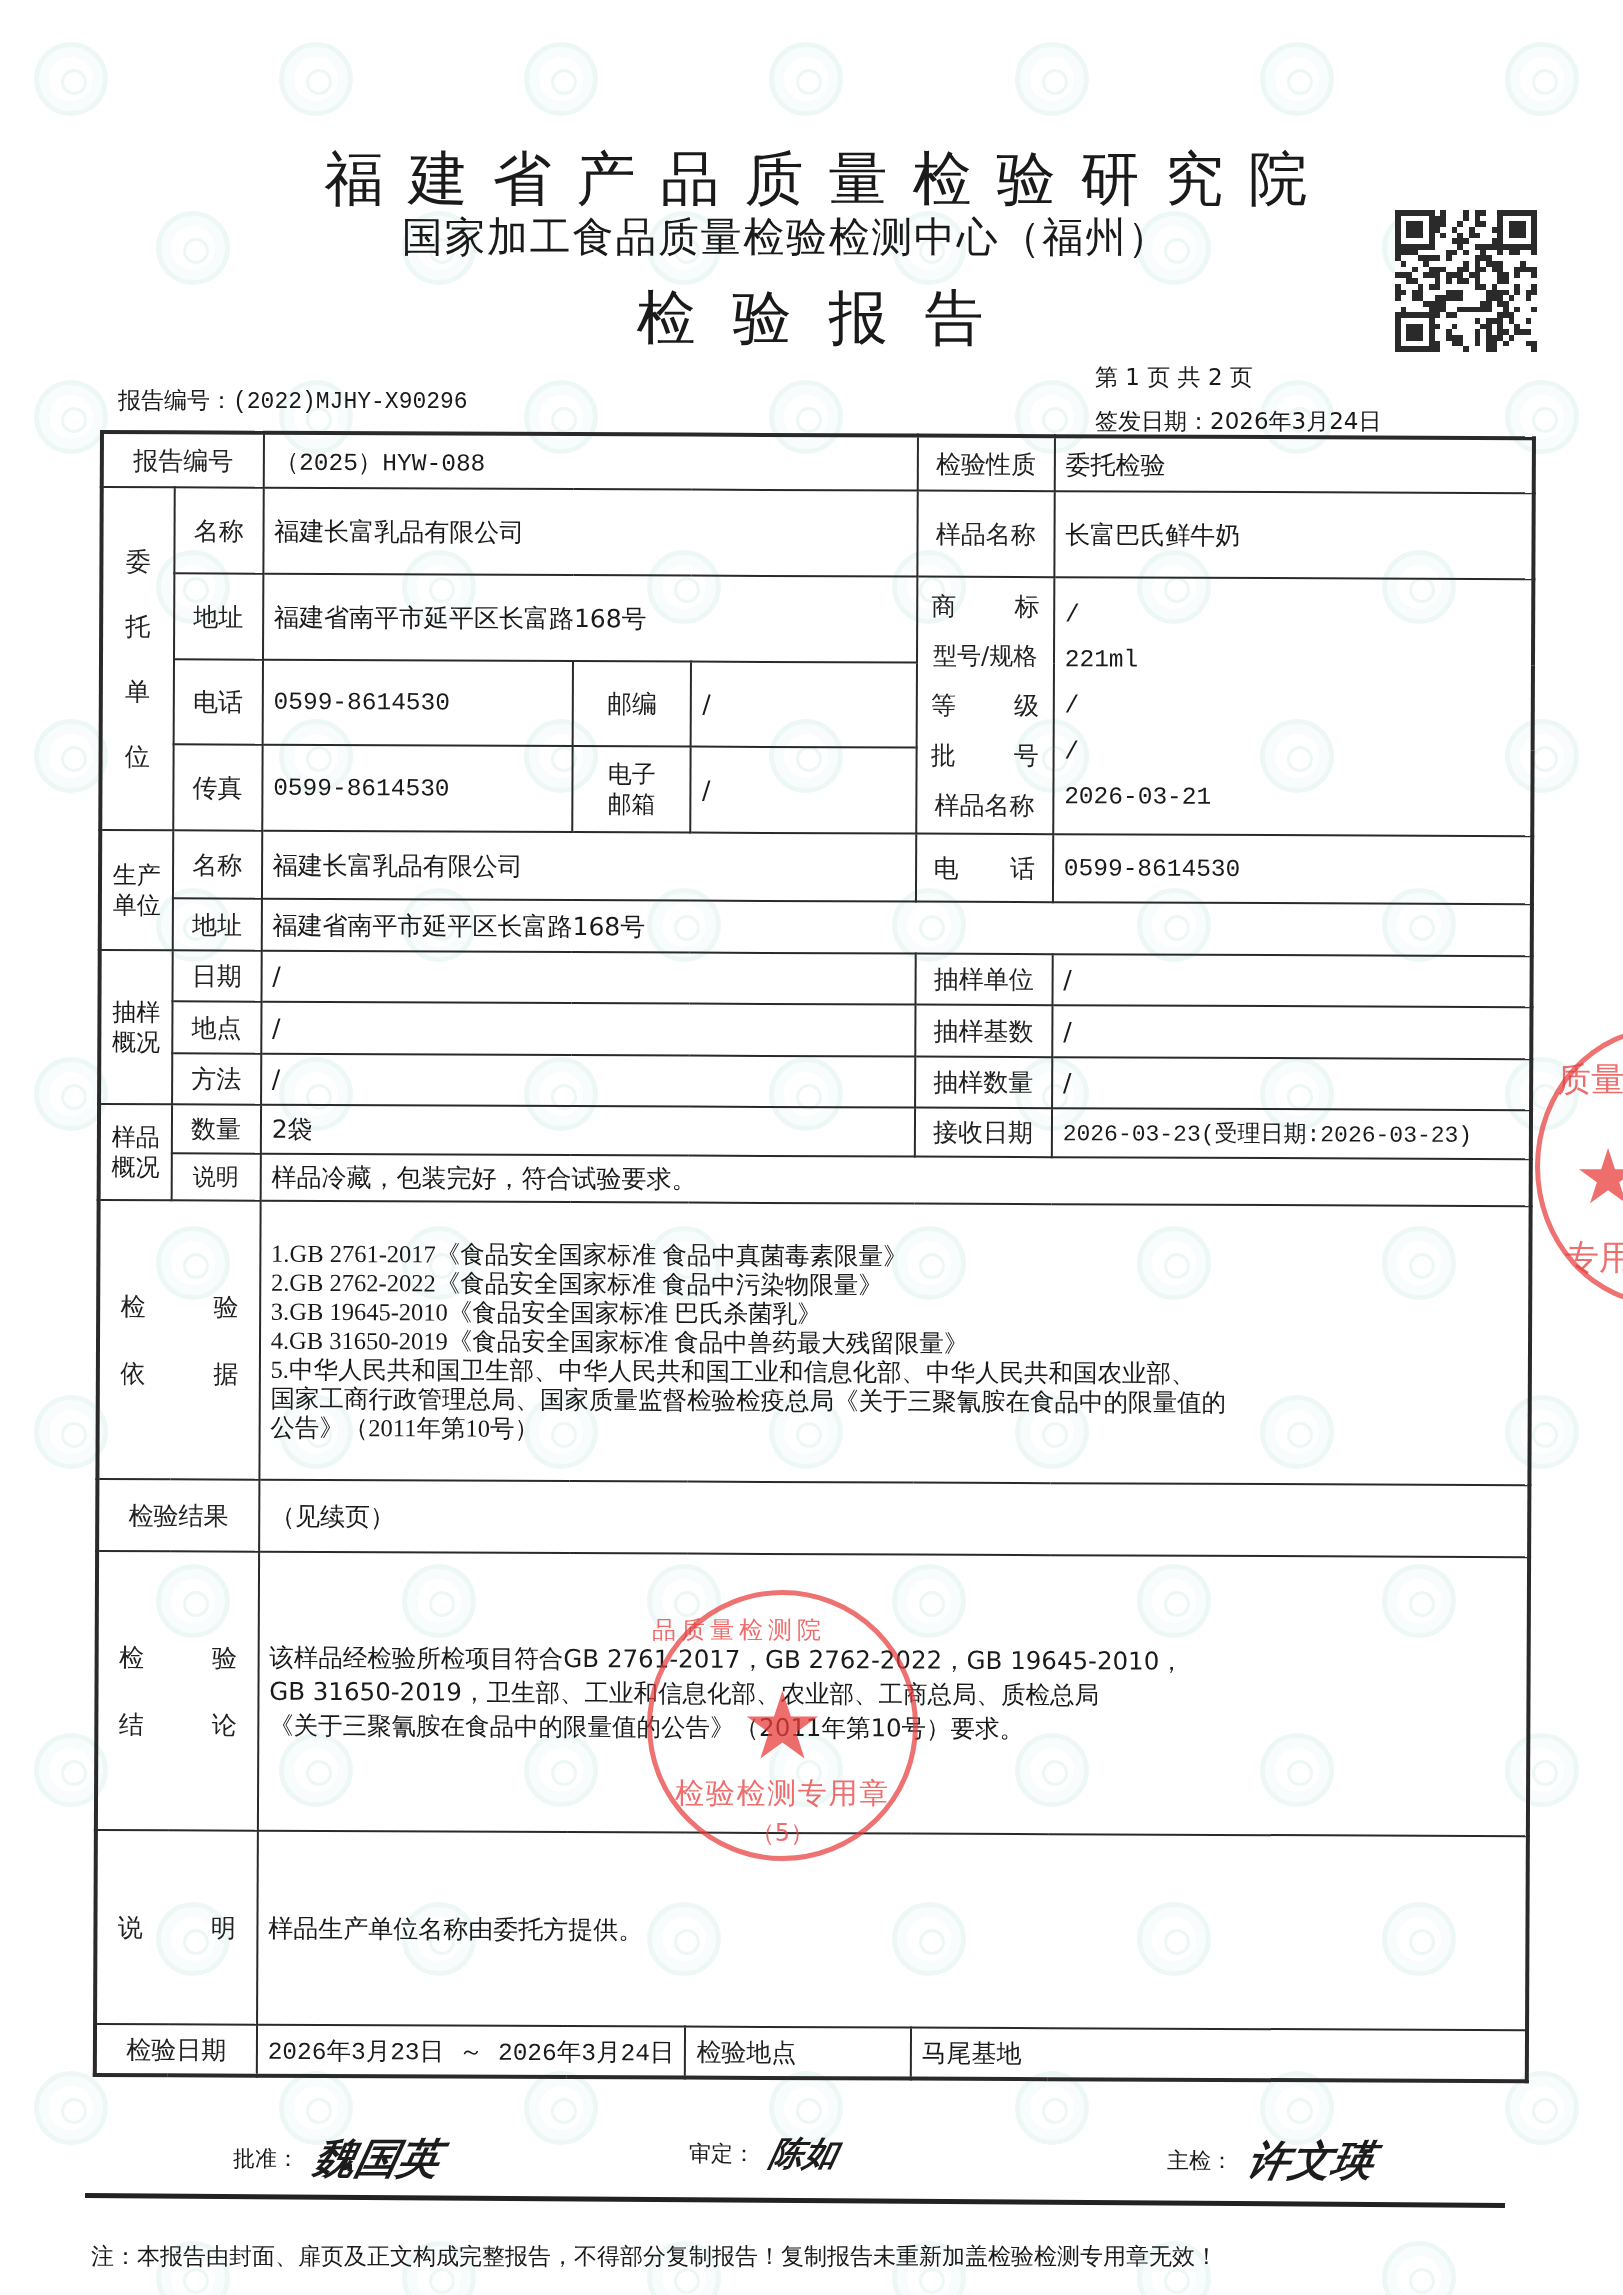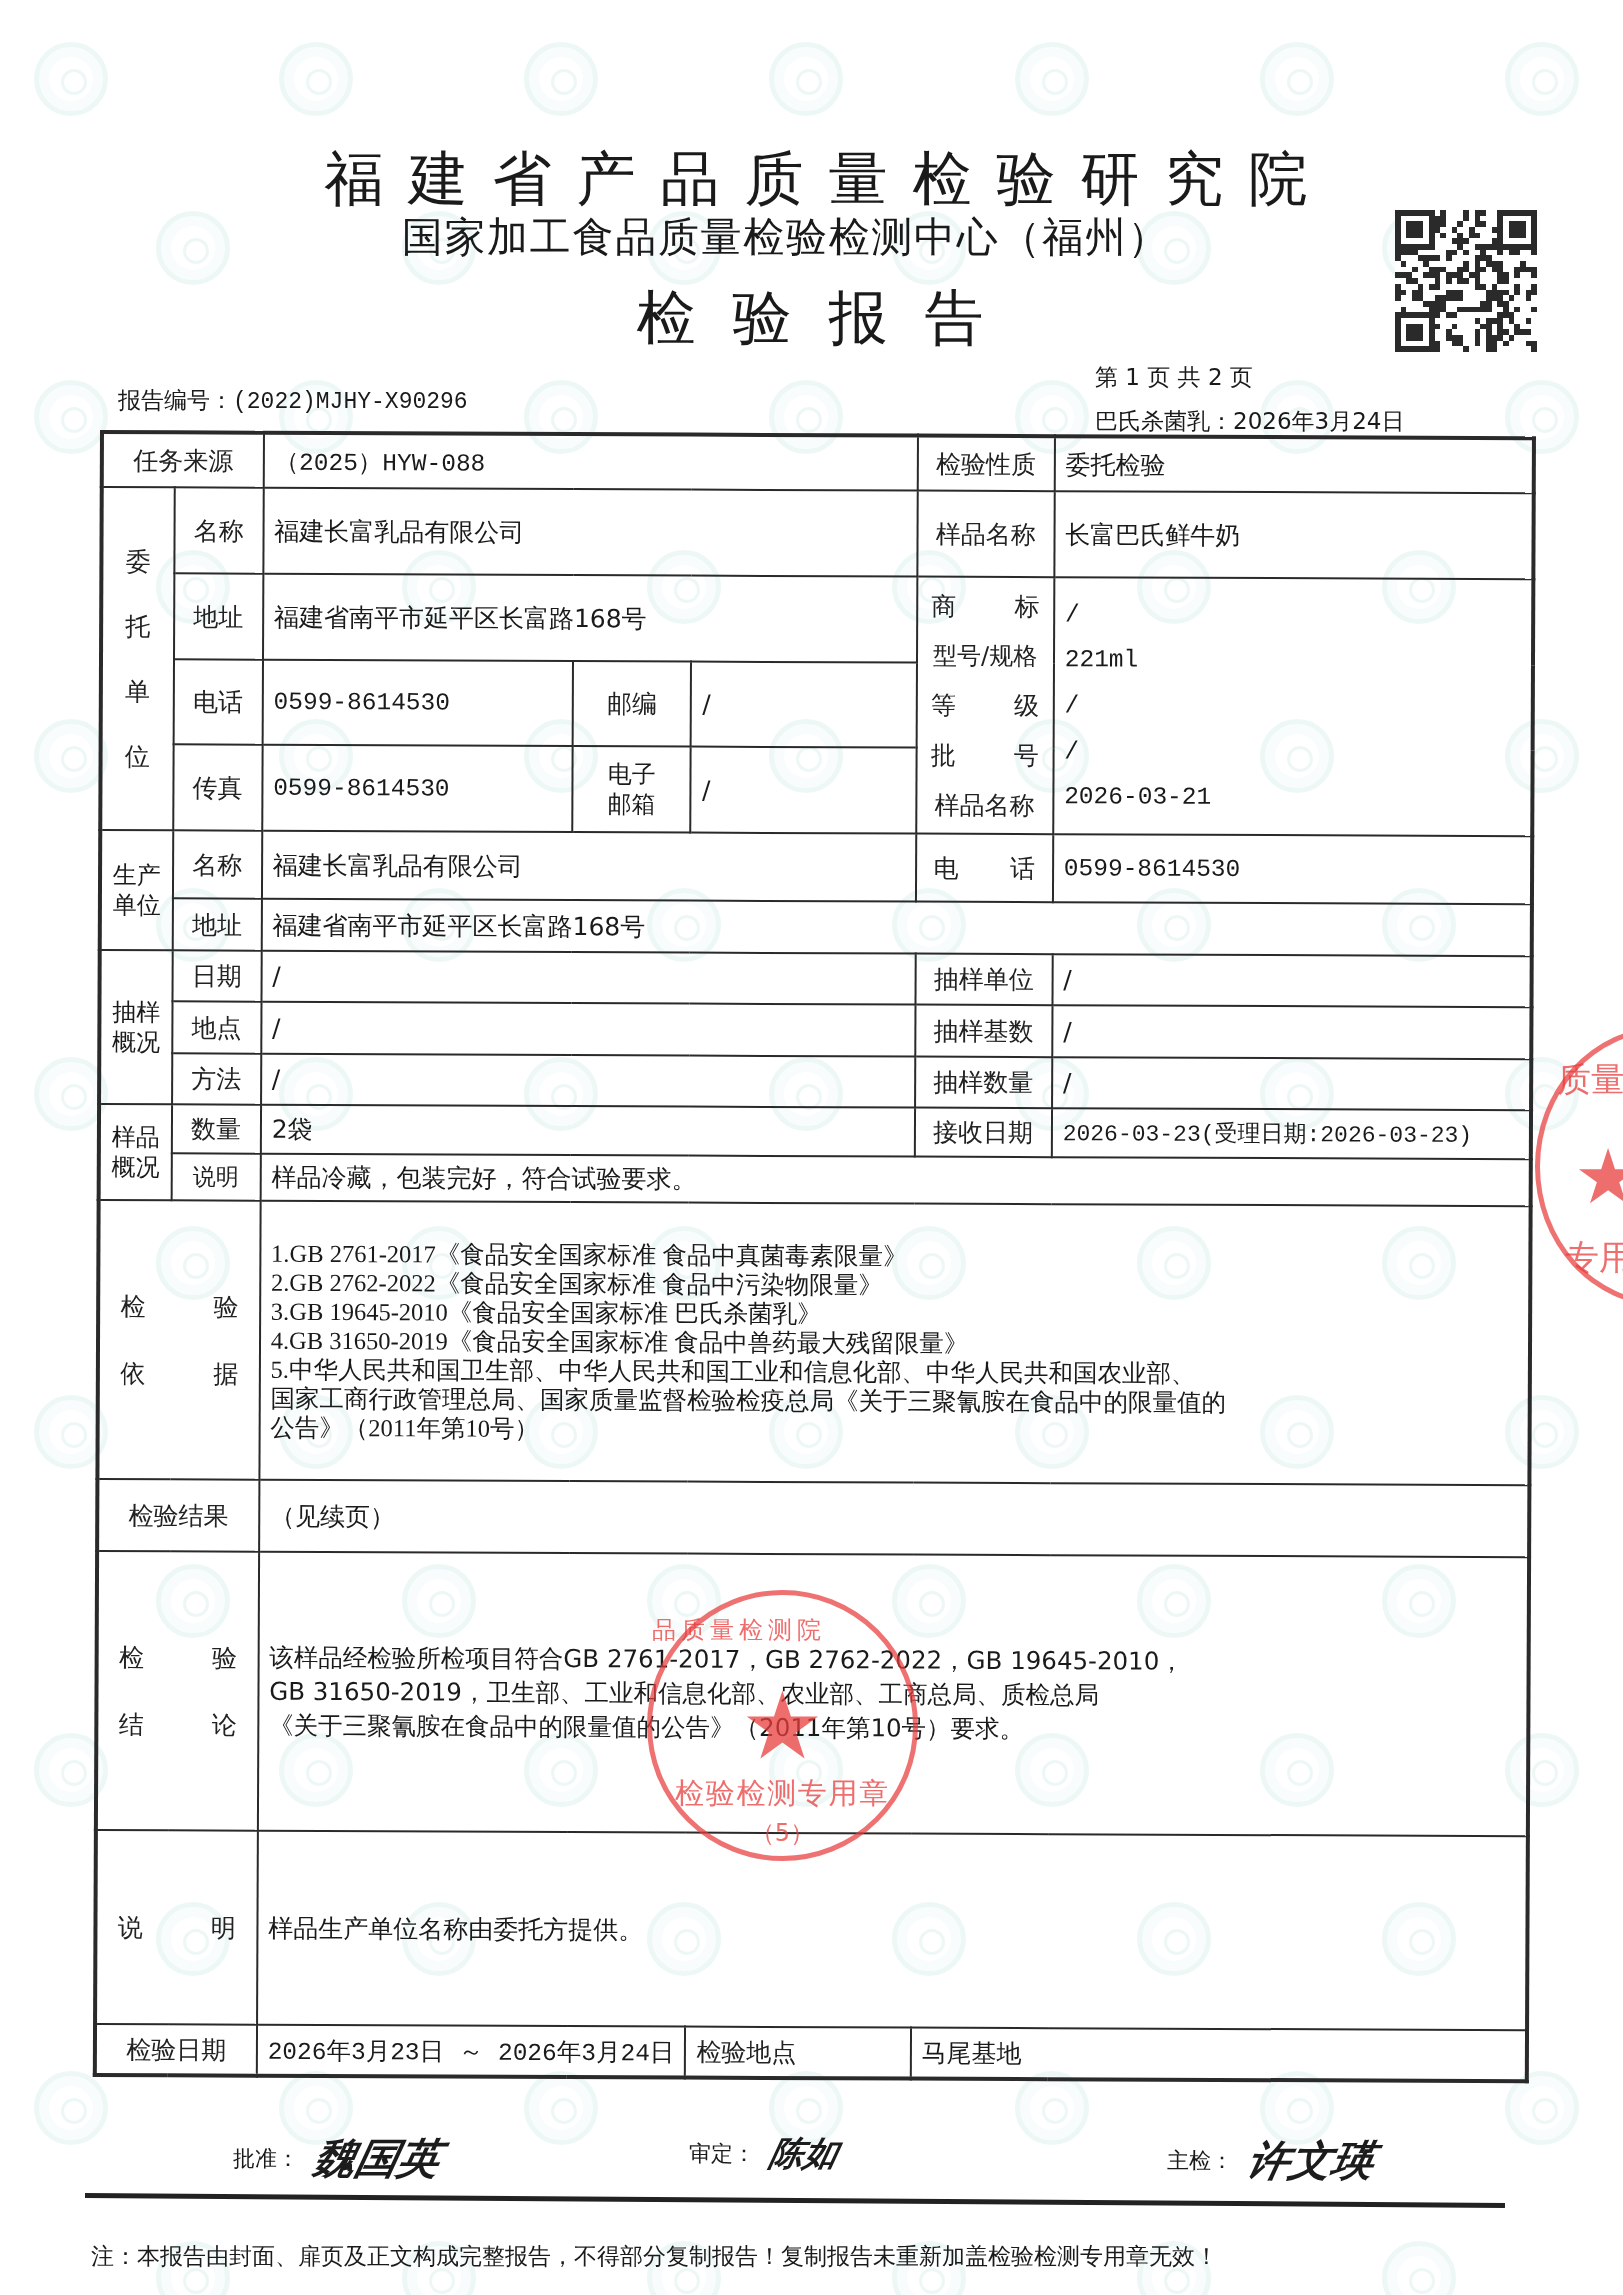--- a/index.html
+++ b/index.html
@@ -815,38 +815,38 @@
       <span></span>
       <span></span>
       <span></span>
       <span class="on"></span>
     </div>
   <div class="meta-left">
     <span class="lbl">报告编号：</span><span>(2022)MJHY-X90296</span>
   </div>
   <div class="meta-right">
     <div>第 1 页  共 2 页</div>
-    <div><span>巴氏杀菌乳：</span><span>2026年3月24日</span></div>
+    <div><span>签发日期：</span><span>2026年3月24日</span></div>
   </div>
 </div>
 
 <table class="report">
   <colgroup>
     <col style="width:78px">
       <col style="width:93px">
       <col style="width:254px">
       <col style="width:97px">
       <col style="width:271px">
       <col style="width:144px">
       <col style="width:500px">
   </colgroup>
 
   <tbody>
       <tr style="height:55px">
-    <td class="lbl" colspan="2">任务来源</td>
+    <td class="lbl" colspan="2">报告编号</td>
     <td class="val mono" colspan="3">（2025）HYW-088</td>
     <td class="lbl">检验性质</td>
     <td class="val">委托检验</td>
   </tr>
 
   <tr style="height:86px">
     <td class="lbl" rowspan="4">
       <div class="spread-2v" style="gap:32px">
             <span>委</span>
             <span>托</span>

